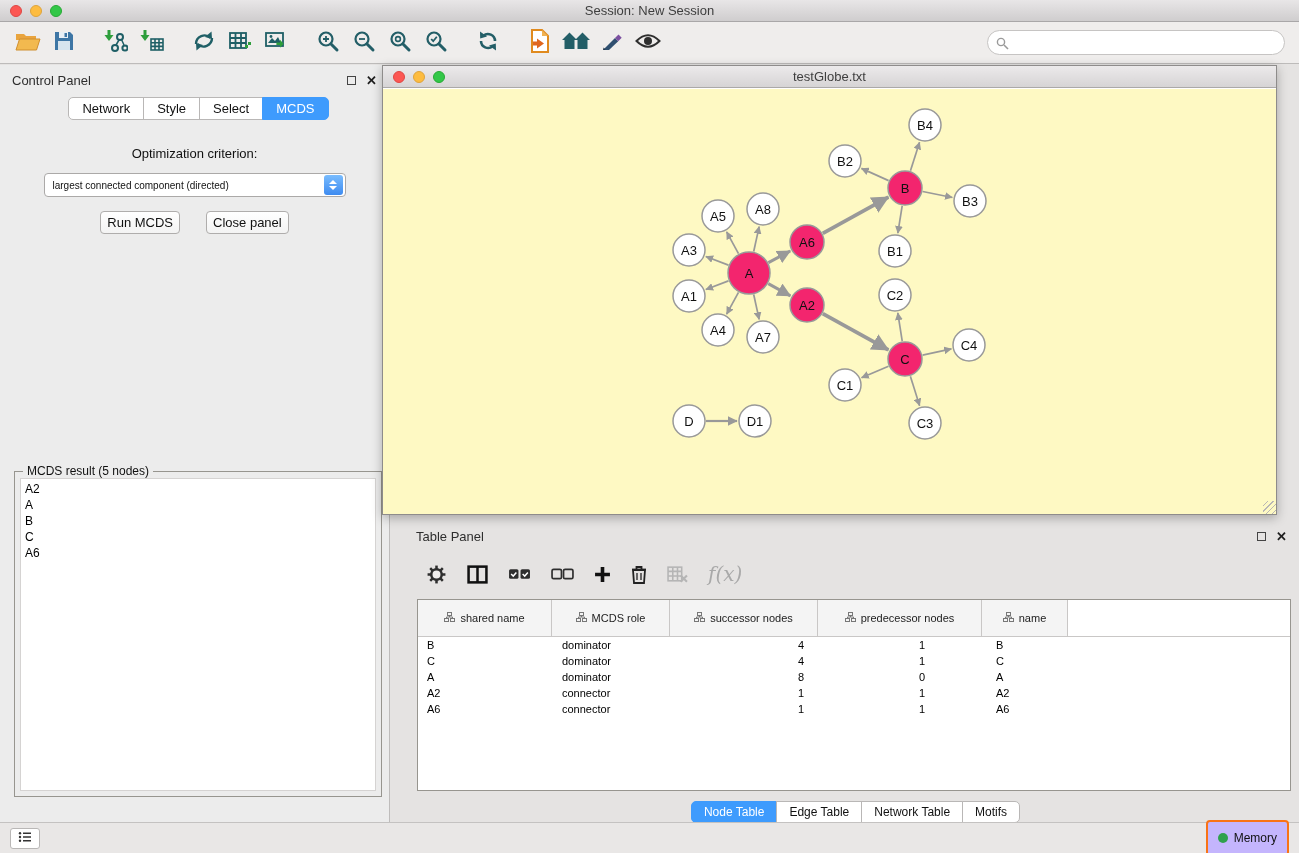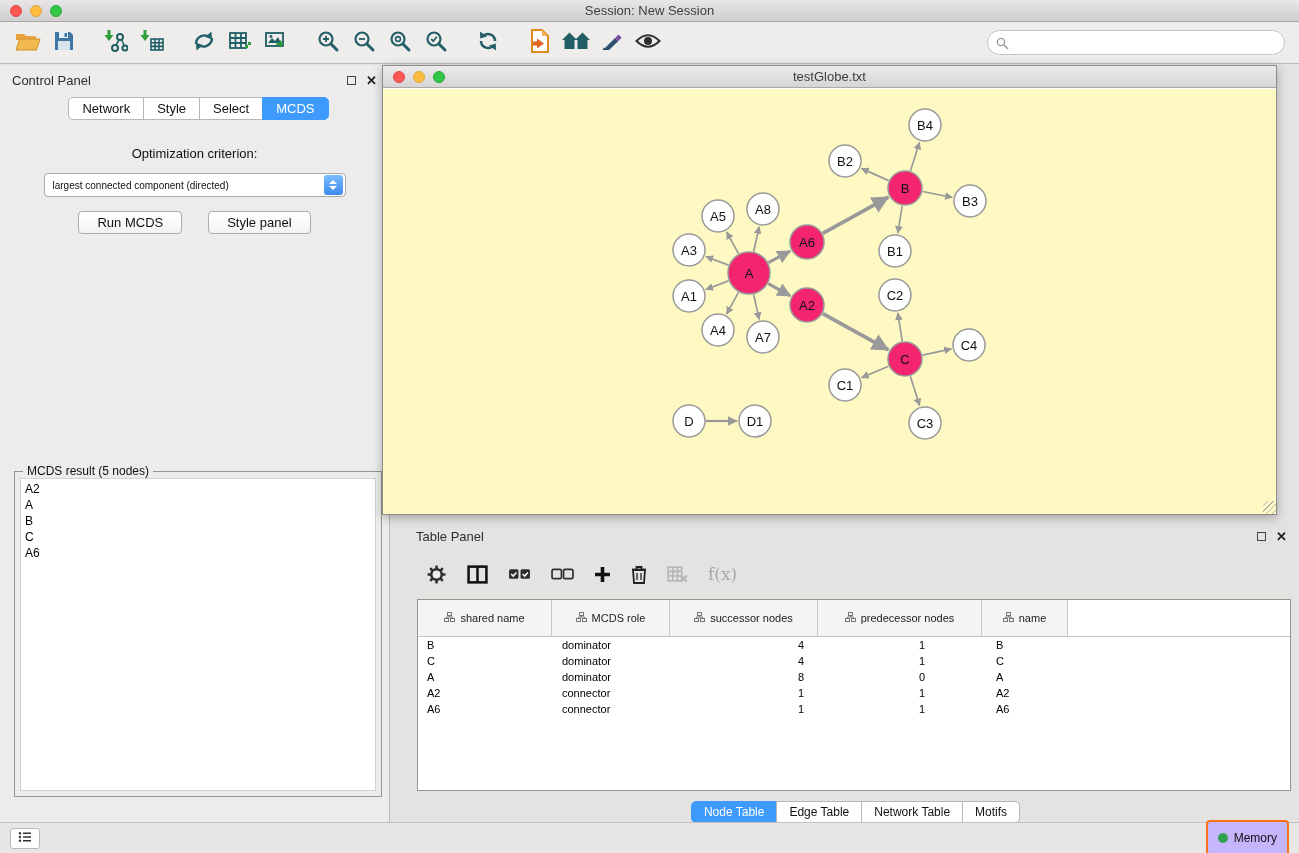--- a/index.html
+++ b/index.html
@@ -37,38 +37,38 @@
   .seg:first-child{border-radius:5px 0 0 5px;margin-left:8px}
   .seg:last-child{border-radius:0 5px 5px 0}
   .seg.active{background:#3E9BFD;border-color:#3E9BFD;color:#fff}
   .cp-opt-label{text-align:center;margin-top:26px;font-size:13px;color:#111}
   .cp-select{width:302px;height:24px;margin:12px auto 0;background:#fff;border:1px solid #ABA9A8;border-radius:4px;display:flex;align-items:center;font-size:10px;color:#111}
   .cp-select .val{padding-left:8px;flex:1;white-space:nowrap;overflow:hidden}
   .stepper{width:19px;height:20px;background:linear-gradient(#79BCFE,#3E8BF0);border-radius:3px;margin-right:2px;display:flex;flex-direction:column;align-items:center;justify-content:center;gap:2px}
   .arr-up{width:0;height:0;border-left:4px solid transparent;border-right:4px solid transparent;border-bottom:4px solid #fff}
   .arr-dn{width:0;height:0;border-left:4px solid transparent;border-right:4px solid transparent;border-top:4px solid #fff}
   .cp-buttons{display:flex;justify-content:center;gap:26px;margin-top:14px}
-  .cp-btn{font-size:13px;padding:3px 18px;background:linear-gradient(#fff,#F3F3F3);border:1px solid #AFADAC;border-radius:4px;color:#111;cursor:default}
+  .cp-btn{font-size:13px;padding:3px 6px;background:linear-gradient(#fff,#F3F3F3);border:1px solid #AFADAC;border-radius:4px;color:#111;cursor:default}
   .result-box{position:absolute;left:14px;width:368px;top:406px;height:326px;border:1px solid #97958F}
   .result-title{position:absolute;top:-8px;left:8px;background:#ECECEC;padding:0 4px;font-size:12px;color:#111}
   .result-inner{position:absolute;left:5px;right:5px;top:6px;bottom:5px;background:#fff;border:1px solid #D5D3D2;overflow:auto;padding:2px 4px}
   .result-item{font-size:12px;line-height:16px;color:#000}
 
   
   .net-window{position:absolute;left:382px;top:0;width:895px;height:450px;background:#fff;border:1px solid #8E8C8B;box-shadow:0 3px 10px rgba(0,0,0,.28)}
   .net-titlebar{height:22px;background:linear-gradient(#ECEAEB,#D6D4D5);border-bottom:1px solid #ABA9A8;display:flex;align-items:center;justify-content:center;position:relative}
   .net-titlebar .title{font-size:13px;color:#3E3E3E}
   .net-canvas{position:absolute;top:23px;left:0;right:0;bottom:0;background:#fef9c3;overflow:hidden}
   .resize-grip{position:absolute;right:0;bottom:0;width:13px;height:13px;background:repeating-linear-gradient(135deg,transparent 0 3px,#B8B6B5 3px 4px)}
 
   
   .table-panel{position:absolute;left:404px;right:0;top:456px;bottom:0}
   .tp-toolbar{height:42px;display:flex;align-items:center;gap:20px;padding-left:22px;margin-top:2px}
   .tp-icon{display:flex;align-items:center;justify-content:center;cursor:default}
-  .fx-label{font-family:"DejaVu Serif",serif;color:#A9A9A9;font-size:17px}
+  .fx-label{font-family:"DejaVu Serif",serif;font-style:italic;color:#A9A9A9;font-size:20px}
   .tp-table{margin:4px 8px 0 13px;height:192px;background:#fff;border:1px solid #97958F;overflow:hidden}
   .thead{display:flex;height:37px;border-bottom:1px solid #C9C7C6}
   .th{background:#F4F4F4;border-right:1px solid #C9C7C6;display:flex;align-items:center;justify-content:center;gap:5px;font-size:11px;color:#222}
   .tr{display:flex;height:16px;align-items:center}
   .td{font-size:11px;color:#000;white-space:nowrap;overflow:hidden}
   .td0{padding-left:9px}
   .td1{padding-left:10px}
   .td2{text-align:right;padding-right:14px}
   .td3{text-align:right;padding-right:57px}
   .td4{padding-left:14px}
@@ -248,21 +248,21 @@
     <div class="cp-opt-label">Optimization criterion:</div>
     <div class="cp-select">
       <span class="val">largest connected component (directed)</span>
       <span class="stepper">
           <span class="arr-up"></span>
           <span class="arr-dn"></span>
         </span>
     </div>
     <div class="cp-buttons">
       <button class="cp-btn">Run MCDS</button>
-      <button class="cp-btn">Style panel</button>
+      <button class="cp-btn">Close panel</button>
     </div>
     <div class="result-box">
       <span class="result-title">MCDS result (5 nodes)</span>
       <div class="result-inner">
           <div class="result-item">A2</div>
           <div class="result-item">A</div>
           <div class="result-item">B</div>
           <div class="result-item">C</div>
           <div class="result-item">A6</div>
         </div>

